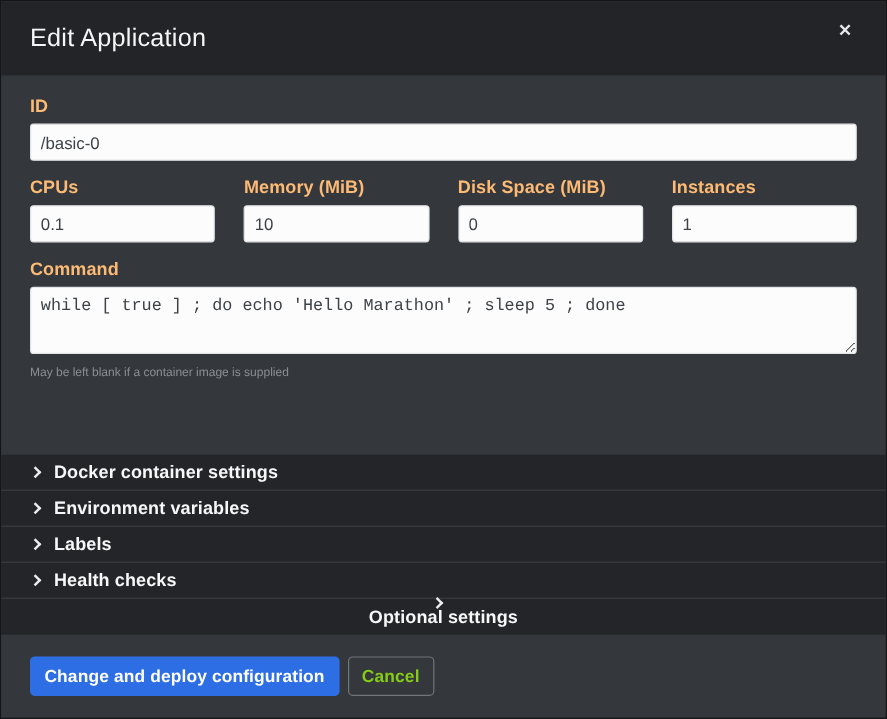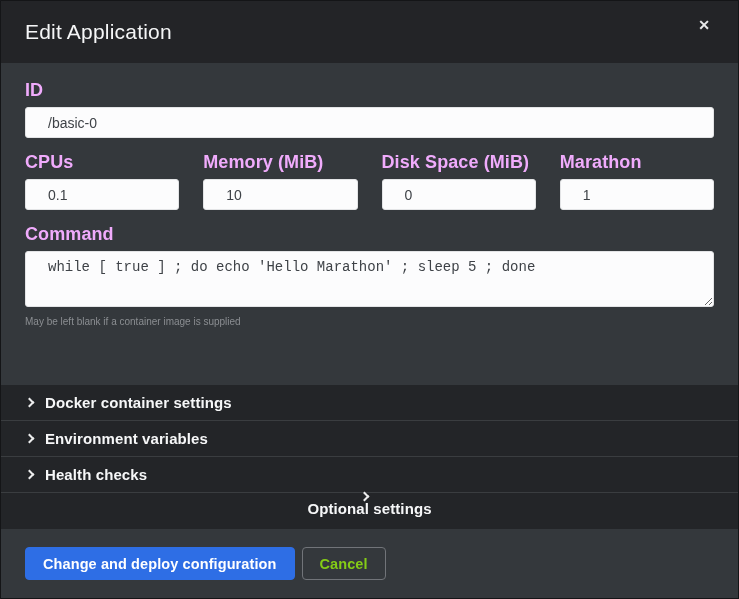--- a/index.html
+++ b/index.html
@@ -32,47 +32,47 @@
   }
 
   
   .modal-body {
     flex: 1 1 auto;
     background: #34383c;
     padding: 17px 24px 14px 24px;
   }
   .form-label {
     display: block;
-    color: #f0abfc; font-size: 18px; font-weight: 700;
+    color: #fdba74; font-size: 15px; font-weight: 700;
     margin-bottom: 6px; letter-spacing: .1px;
   }
   .text-input, .text-area {
     width: 100%;
     background: #fcfcfd;
     border: 1px solid #e3e4e6;
     border-radius: 3px;
     color: #3e4247;
     font-family: "Liberation Sans", "DejaVu Sans", sans-serif;
     font-size: 14px;
-    padding: 6px 22px;
+    padding: 6px 8px;
     outline: none;
   }
   .text-input { height: 31px; }
   .text-area { height: 56px; resize: vertical; line-height: 1.35; font-family: Liberation Mono, monospace; }
   .form-group { margin-bottom: 14px; }
   .field-row { display: flex; gap: 24px; }
   .field-row .form-group { flex: 1 1 0; }
   .help-text {
     color: #8b8e92; font-size: 10px; margin-top: 5px;
   }
 
   
   .accordion { flex: 0 0 auto; background: #232528; }
   .accordion-row {
-    height: 36px;
+    height: 30px;
     display: flex; align-items: center;
     padding: 0 24px;
     border-bottom: 1px solid #3a3d40;
     cursor: pointer;
   }
   .accordion-row:last-child { border-bottom: none; flex-direction: column; }
   .chevron {
     width: 7px; height: 7px;
     border-top: 2px solid #eceded; border-right: 2px solid #eceded;
     transform: rotate(45deg);
@@ -90,21 +90,21 @@
     display: flex; align-items: center;
     padding: 0 24px;
     gap: 7px;
   }
   .btn {
     height: 33px;
     border-radius: 4px;
     font-family: "Liberation Sans", "DejaVu Sans", sans-serif;
     font-size: 14.5px; font-weight: 700;
     cursor: pointer;
-    padding: 0 17px;
+    padding: 0 11px;
     letter-spacing: .1px;
   }
   .btn-primary {
     background: #2e6ee5; border: 1px solid #2e6ee5; color: #ffffff;
   }
   .btn-default {
     background: transparent; border: 1px solid #717479; color: #84cc16;
   }
 </style>
 </head>
@@ -133,21 +133,21 @@
       </div>
       <div class="form-group">
         <label class="form-label">Memory (MiB)</label>
         <input class="text-input" type="text" value="10" style="">
       </div>
       <div class="form-group">
         <label class="form-label">Disk Space (MiB)</label>
         <input class="text-input" type="text" value="0" style="">
       </div>
       <div class="form-group">
-        <label class="form-label">Marathon</label>
+        <label class="form-label">Instances</label>
         <input class="text-input" type="text" value="1" style="">
       </div>
     </div>
 
     <div class="form-group" style="margin-bottom:0">
       <label class="form-label">Command</label>
       <textarea class="text-area" spellcheck="false" style="">while [ true ] ; do echo 'Hello Marathon' ; sleep 5 ; done</textarea>
       <div class="help-text">May be left blank if a container image is supplied</div>
     </div>
 
@@ -158,20 +158,24 @@
     <div class="accordion-row">
       <span class="chevron"></span>
       <span class="accordion-label">Docker container settings</span>
     </div>
 
     <div class="accordion-row">
       <span class="chevron"></span>
       <span class="accordion-label">Environment variables</span>
     </div>
 
+    <div class="accordion-row">
+      <span class="chevron"></span>
+      <span class="accordion-label">Labels</span>
+    </div>
 
     <div class="accordion-row">
       <span class="chevron"></span>
       <span class="accordion-label">Health checks</span>
     </div>
 
     <div class="accordion-row">
       <span class="chevron"></span>
       <span class="accordion-label">Optional settings</span>
     </div>

